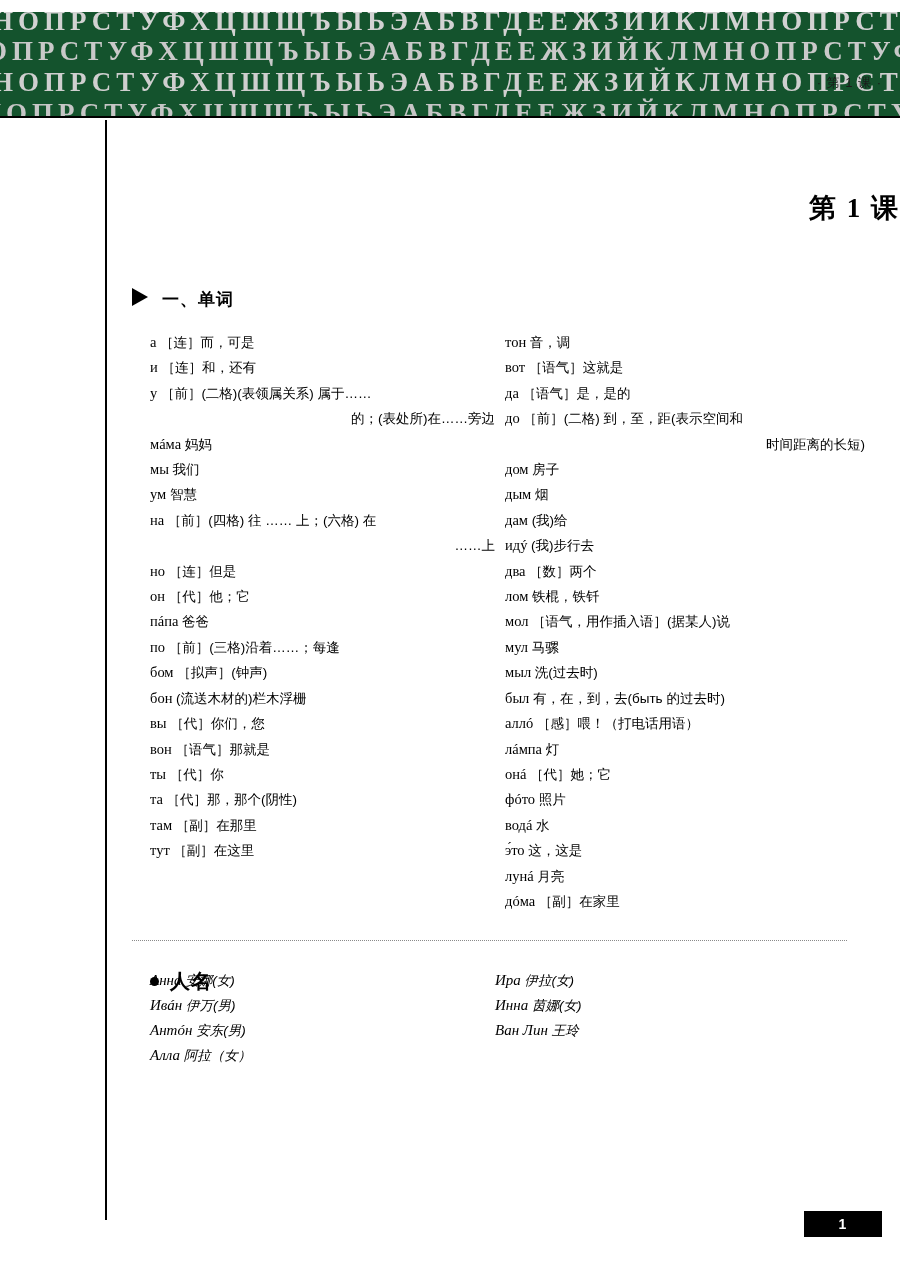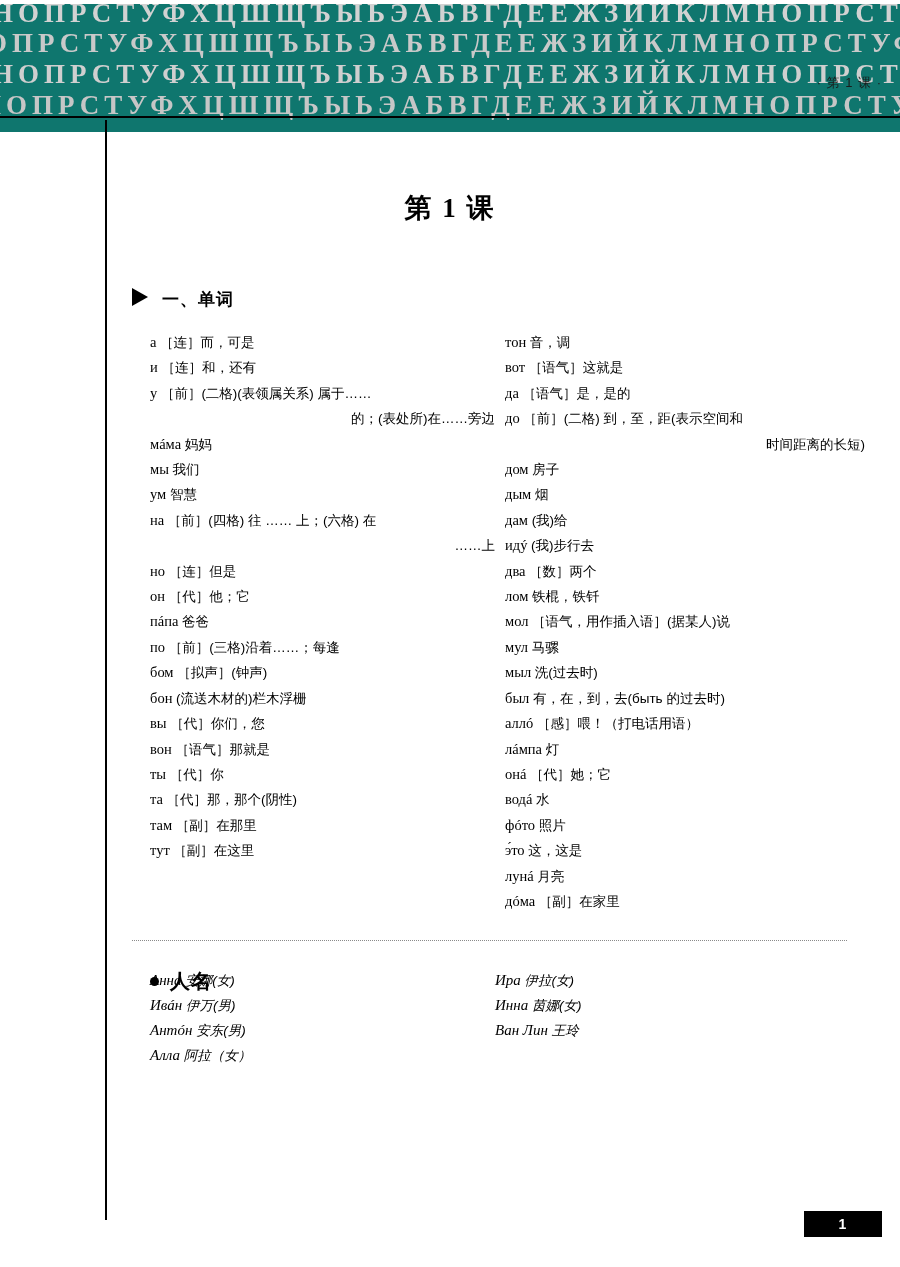--- a/index.html
+++ b/index.html
@@ -12,25 +12,25 @@
     background: #ffffff;
     font-family: "Liberation Serif", serif;
     color: #000000;
     position: relative;
     overflow: hidden;
   }
 
   
   .header-band {
     position: absolute;
-    top: 4px;
+    top: 12px;
     left: 0;
     width: 900px;
-    height: 128px;
-    background: #0f766e;
+    height: 106px;
+    background: #14532d;
     overflow: hidden;
   }
   .header-band .row {
     position: absolute;
     left: -8px;
     white-space: nowrap;
     font-family: "Liberation Serif", serif;
     font-weight: bold;
     letter-spacing: 5px;
     color: #d2d2d2;
@@ -71,21 +71,21 @@
     height: 1100px;
     background: #000000;
   }
 
   
   .lesson-title {
     position: absolute;
     top: 190px;
     left: 0;
     width: 900px;
-    text-align: center;
+    text-align: right;
     font-size: 27px;
     font-weight: bold;
     font-family: "Liberation Serif", serif;
     letter-spacing: 2px;
   }
 
   
   .section-head {
     position: absolute;
     top: 288px;
@@ -269,22 +269,22 @@
       <div class="entry"><span class="ru">идý </span><span class="cn">(我)步行去</span></div>
       <div class="entry"><span class="ru">два </span><span class="cn">［数］两个</span></div>
       <div class="entry"><span class="ru">лом </span><span class="cn">铁棍，铁钎</span></div>
       <div class="entry"><span class="ru">мол </span><span class="cn">［语气，用作插入语］(据某人)说</span></div>
       <div class="entry"><span class="ru">мул </span><span class="cn">马骡</span></div>
       <div class="entry"><span class="ru">мыл </span><span class="cn">洗(过去时)</span></div>
       <div class="entry"><span class="ru">был </span><span class="cn">有，在，到，去(быть 的过去时)</span></div>
       <div class="entry"><span class="ru">аллó </span><span class="cn">［感］喂！（打电话用语）</span></div>
       <div class="entry"><span class="ru">лáмпа </span><span class="cn">灯</span></div>
       <div class="entry"><span class="ru">онá </span><span class="cn">［代］她；它</span></div>
+      <div class="entry"><span class="ru">фóто </span><span class="cn">照片</span></div>
       <div class="entry"><span class="ru">водá </span><span class="cn">水</span></div>
-      <div class="entry"><span class="ru">фóто </span><span class="cn">照片</span></div>
       <div class="entry"><span class="ru">э́то </span><span class="cn">这，这是</span></div>
       <div class="entry"><span class="ru">лунá </span><span class="cn">月亮</span></div>
       <div class="entry"><span class="ru">дóма </span><span class="cn">［副］在家里</span></div>
     </div>
 </div>
 
 <div class="dotted-sep"></div>
 
 <div class="names-head">
   <span class="bullet-dot"></span>

